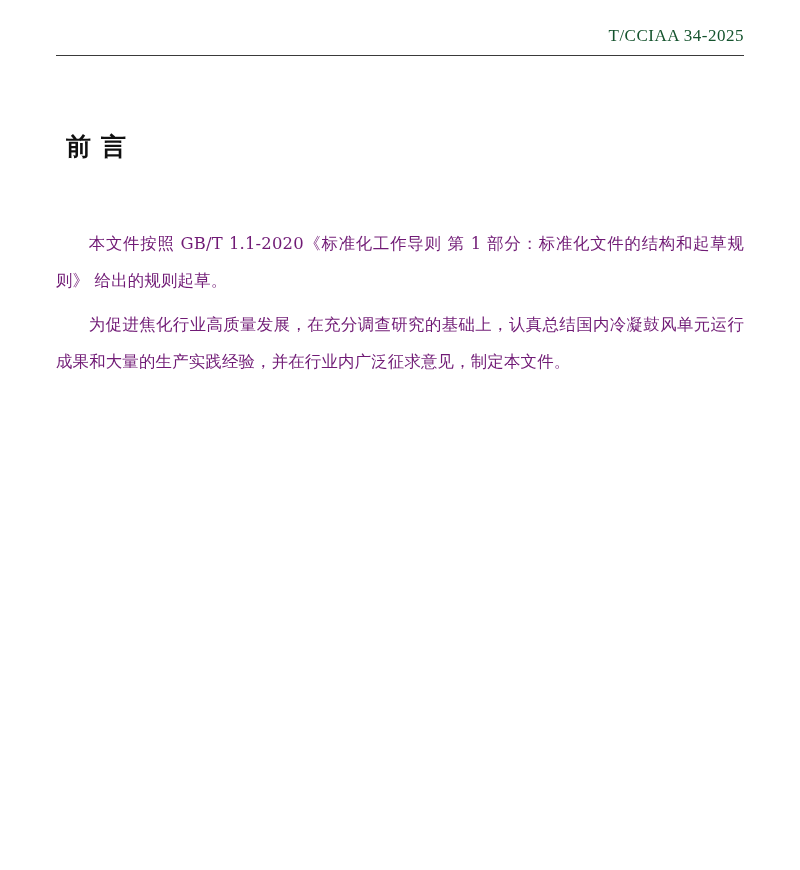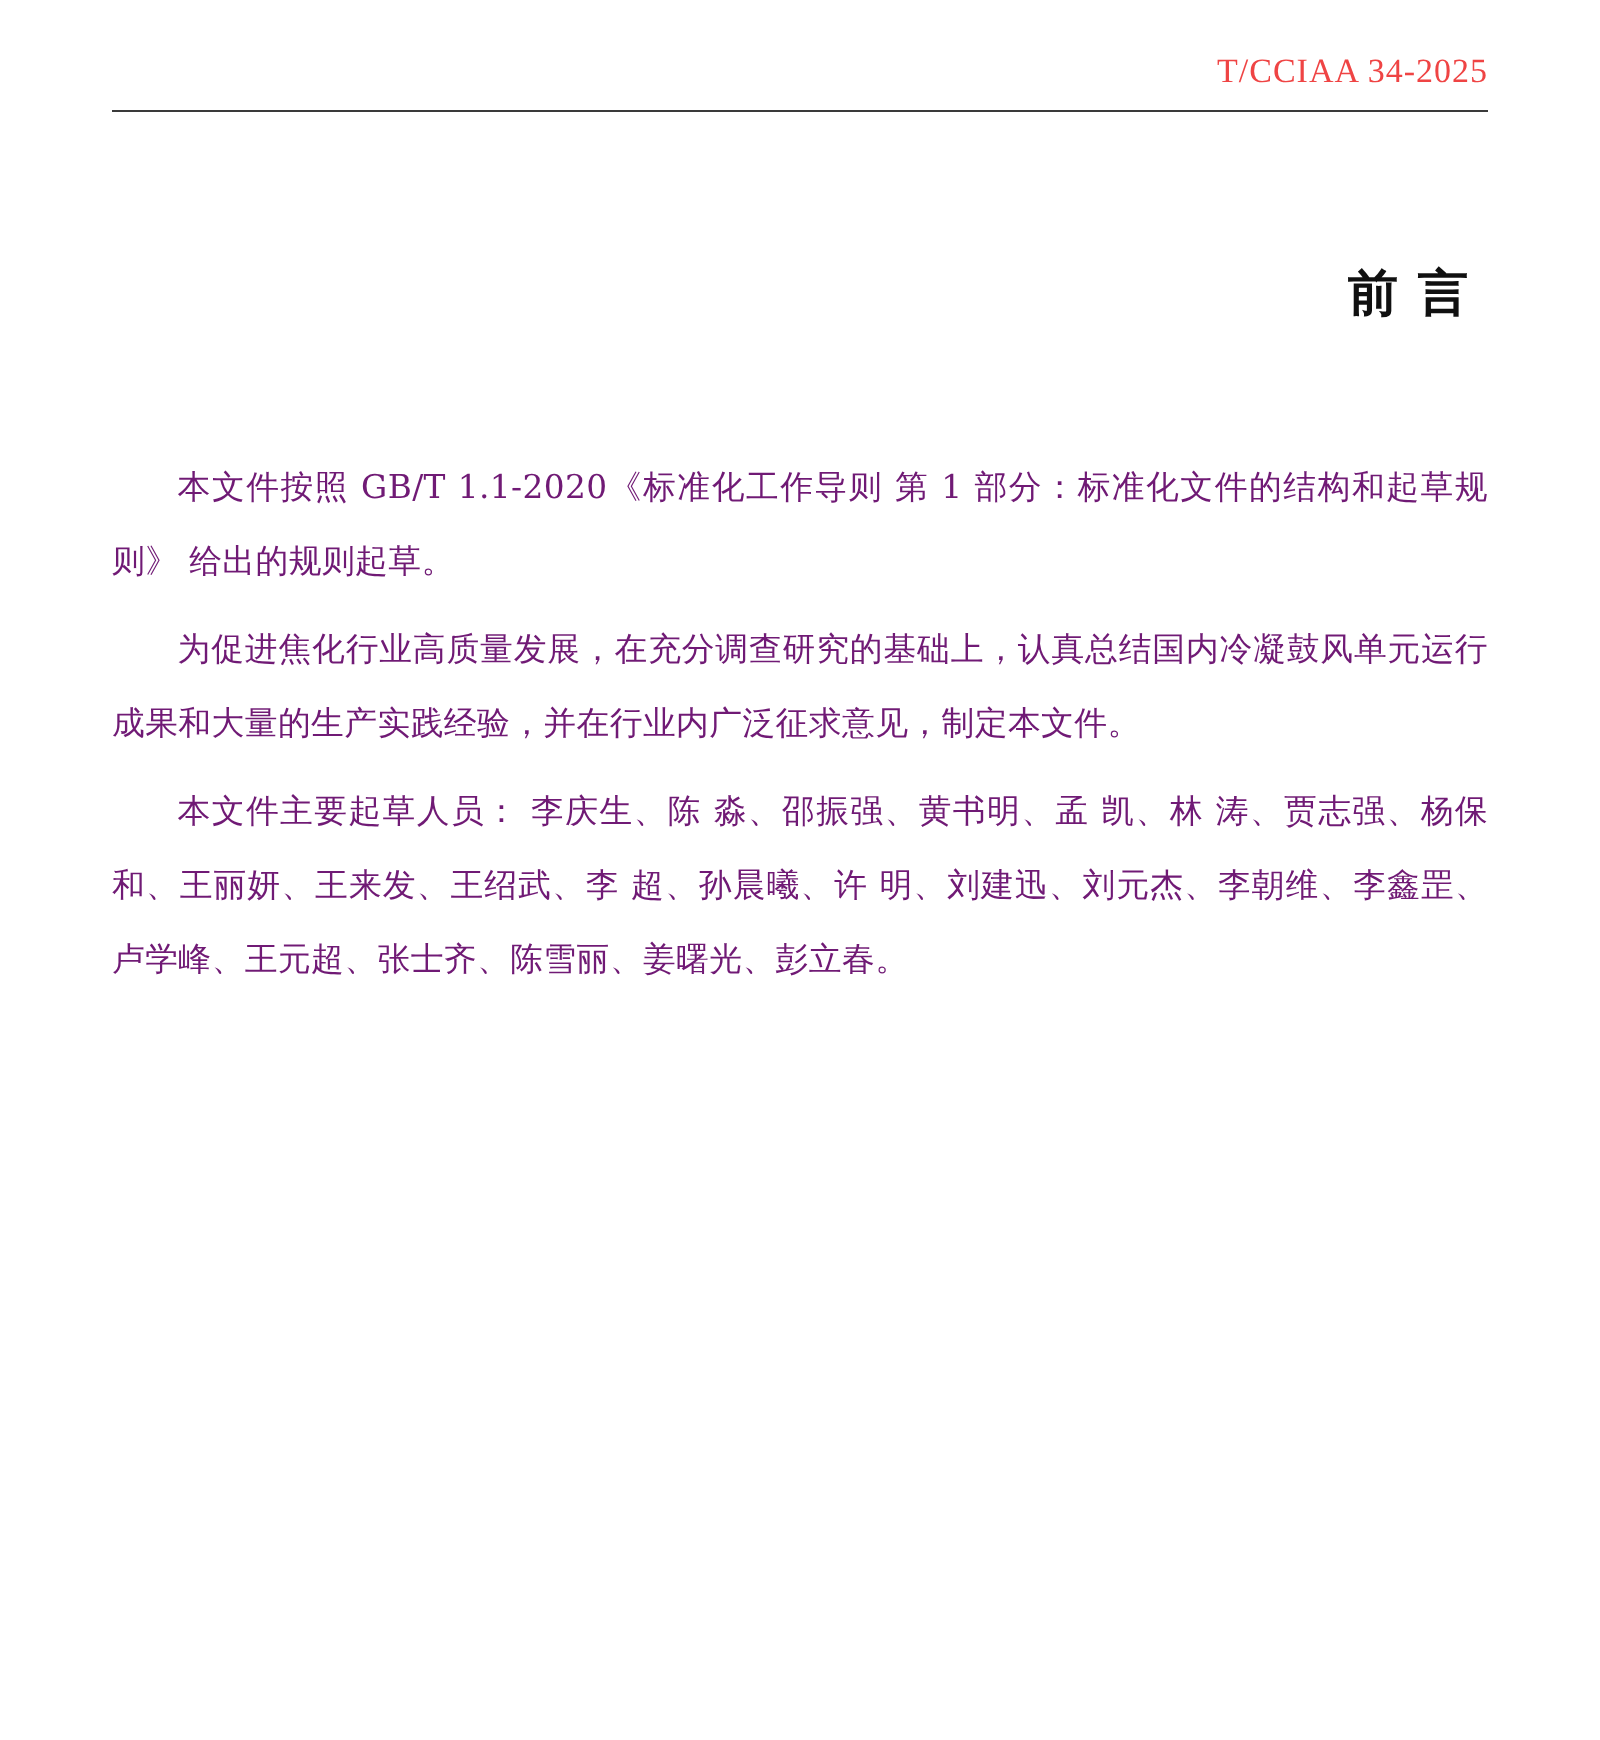--- a/index.html
+++ b/index.html
@@ -29,38 +29,38 @@
     right: 56px;
     height: 32px;
   }
   .header-std-no {
     position: absolute;
     right: 0;
     top: 0;
     font-family: "Liberation Serif", "DejaVu Serif", serif;
     font-size: 17px;
     letter-spacing: 0.5px;
-    color: #ef4444;
+    color: #14532d;
     white-space: nowrap;
   }
   .header-rule {
     position: absolute;
     left: 0;
     right: 0;
     top: 29px;
     border-bottom: 1px solid #3a3a3a;
   }
   .content {
     position: absolute;
     top: 130px;
     left: 56px;
     right: 56px;
   }
   .doc-title {
-    text-align: right;
+    text-align: left;
     font-family: "DejaVu Serif", "Liberation Serif", serif;
     font-size: 25px;
     font-weight: bold;
     letter-spacing: 10px;
     text-indent: 10px;
     color: #101010;
     margin: 0 0 62px 0;
   }
   p.para {
     font-family: "DejaVu Serif", "Liberation Serif", serif;
@@ -85,16 +85,15 @@
   <div class="header">
     <div class="header-std-no">T/CCIAA 34-2025</div>
     <div class="header-rule"></div>
   </div>
 
   <div class="content">
     <h1 class="doc-title">前言</h1>
 
     <p class="para">本文件按照 GB/T 1.1-2020《标准化工作导则 第 1 部分：标准化文件的结构和起草规则》 给出的规则起草。</p>
     <p class="para">为促进焦化行业高质量发展，在充分调查研究的基础上，认真总结国内冷凝鼓风单元运行成果和大量的生产实践经验，并在行业内广泛征求意见，制定本文件。</p>
-    <p class="para">本文件主要起草人员： 李庆生、陈 淼、邵振强、黄书明、孟 凯、林 涛、贾志强、杨保和、王丽妍、王来发、王绍武、李 超、孙晨曦、许 明、刘建迅、刘元杰、李朝维、李鑫罡、卢学峰、王元超、张士齐、陈雪丽、姜曙光、彭立春。</p>
   </div>
 
 </div>
 
 </body></html>

